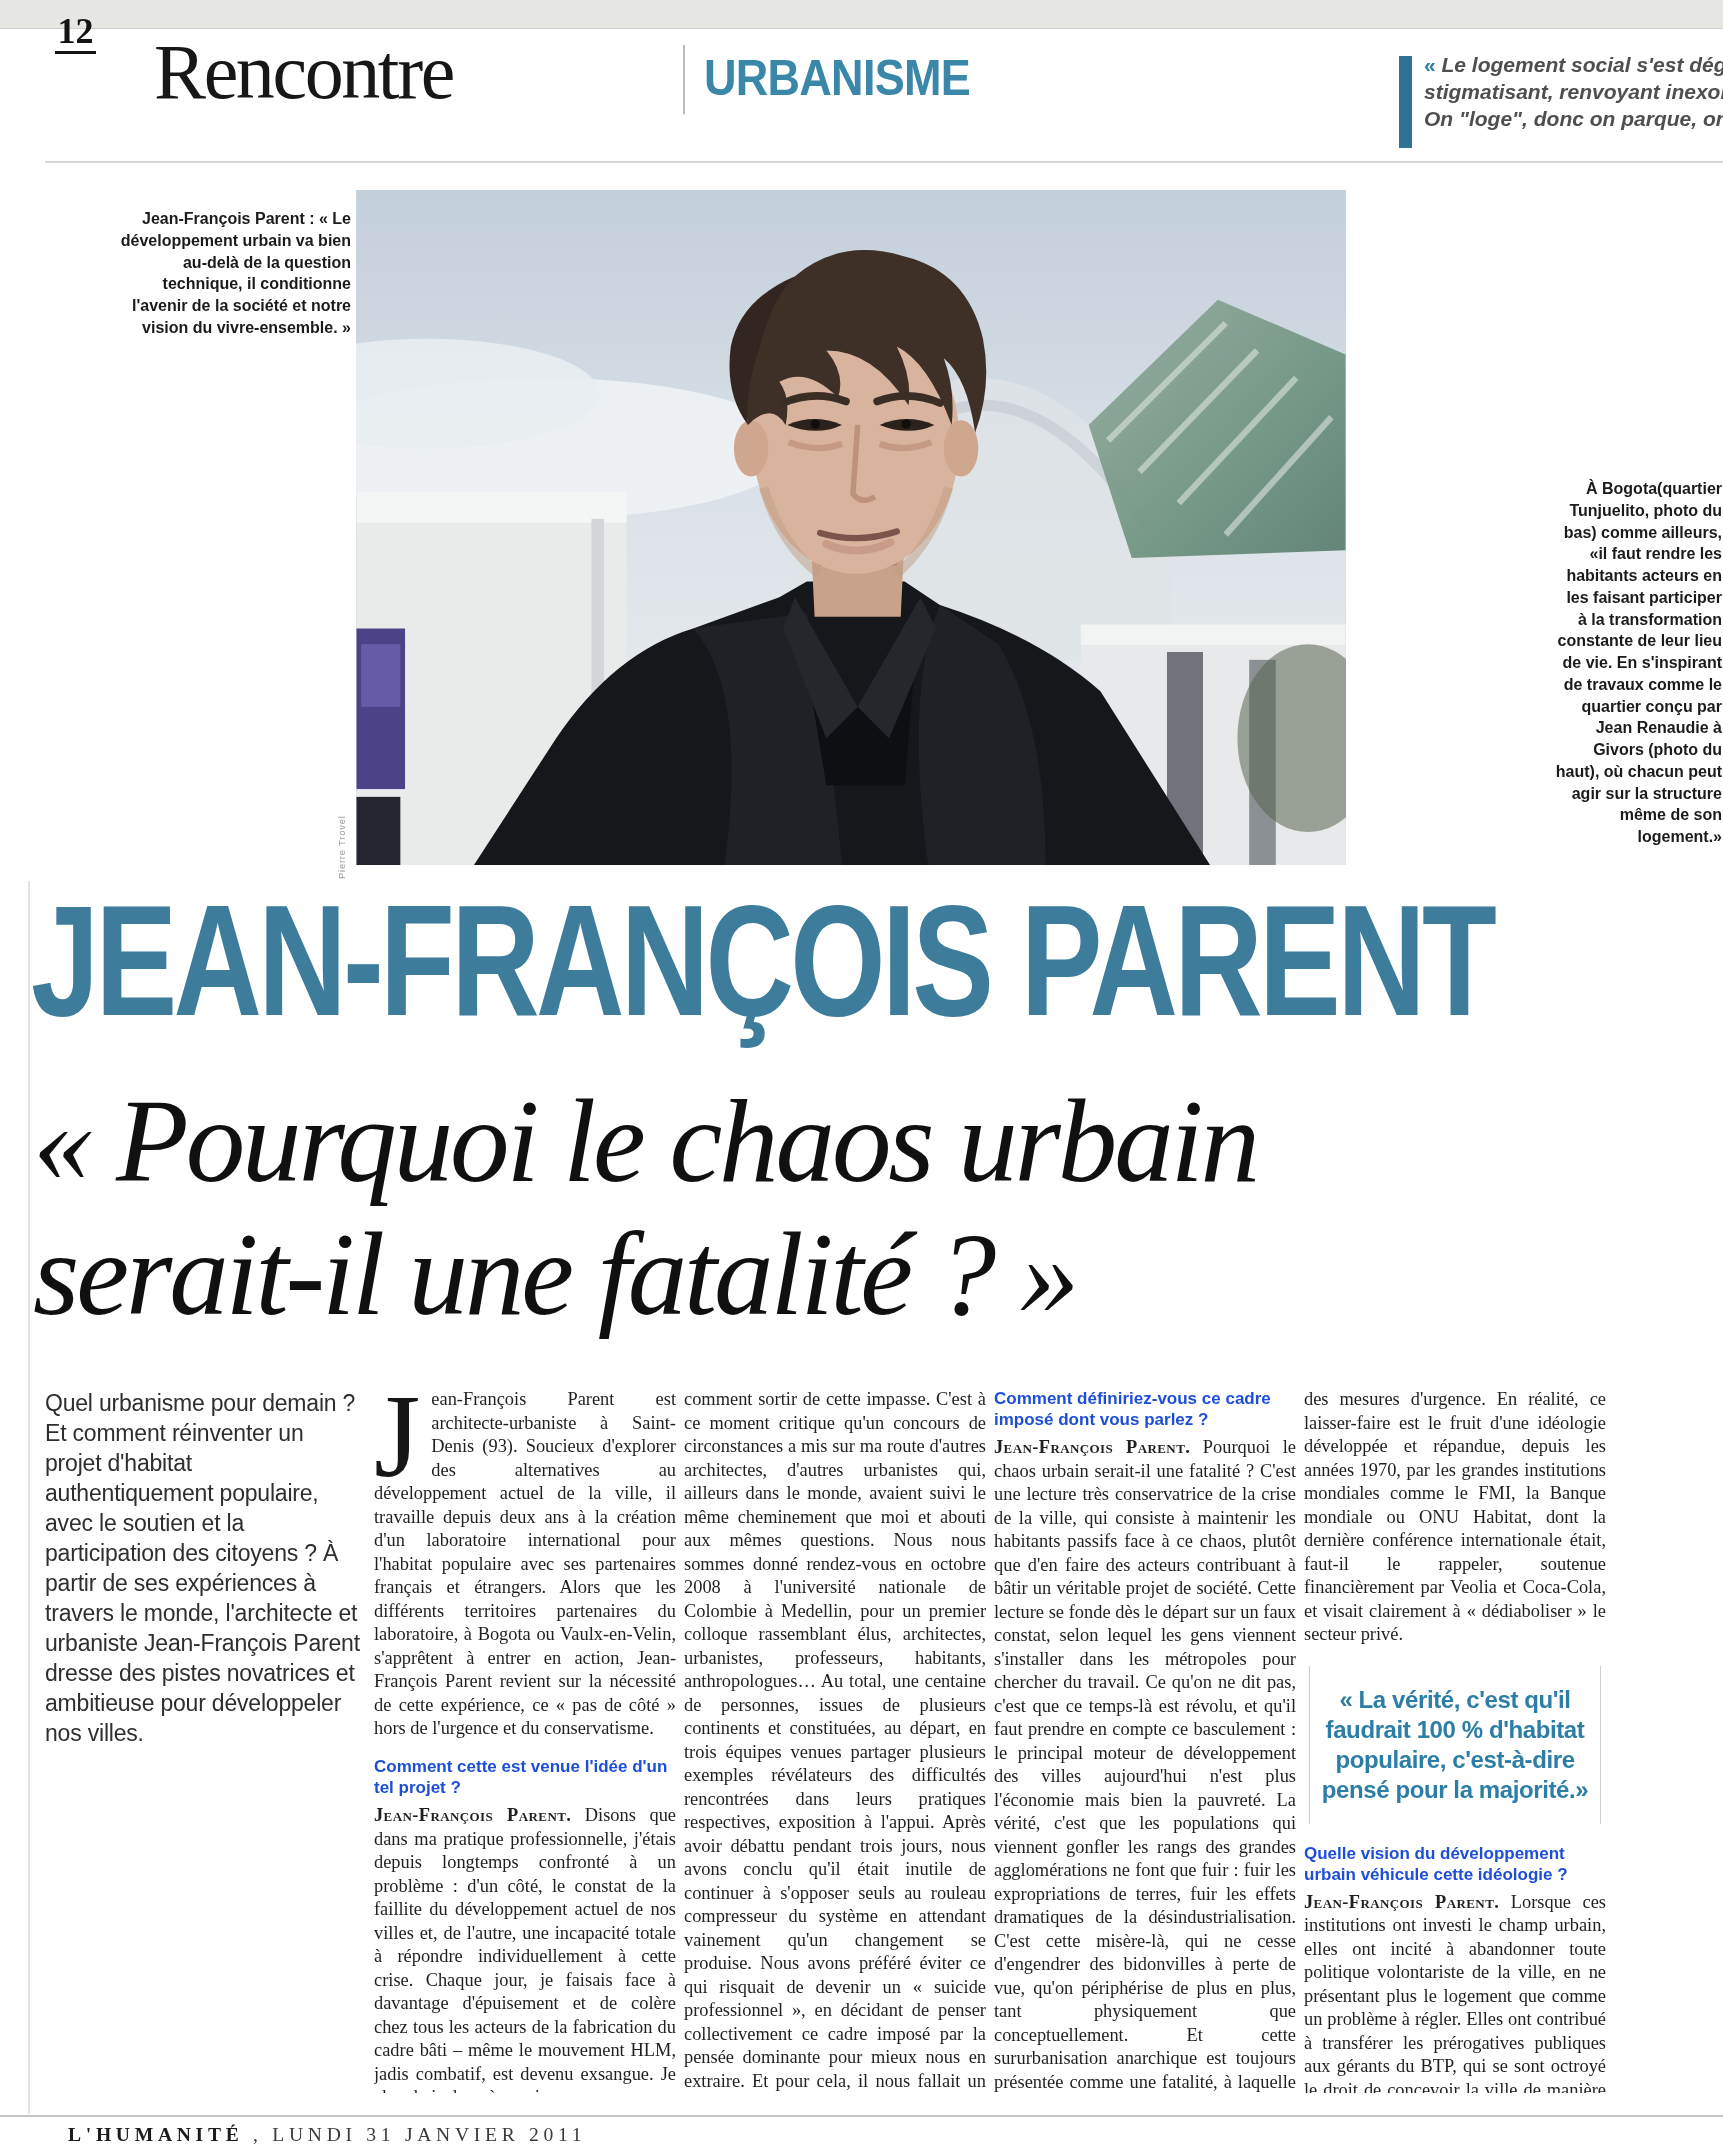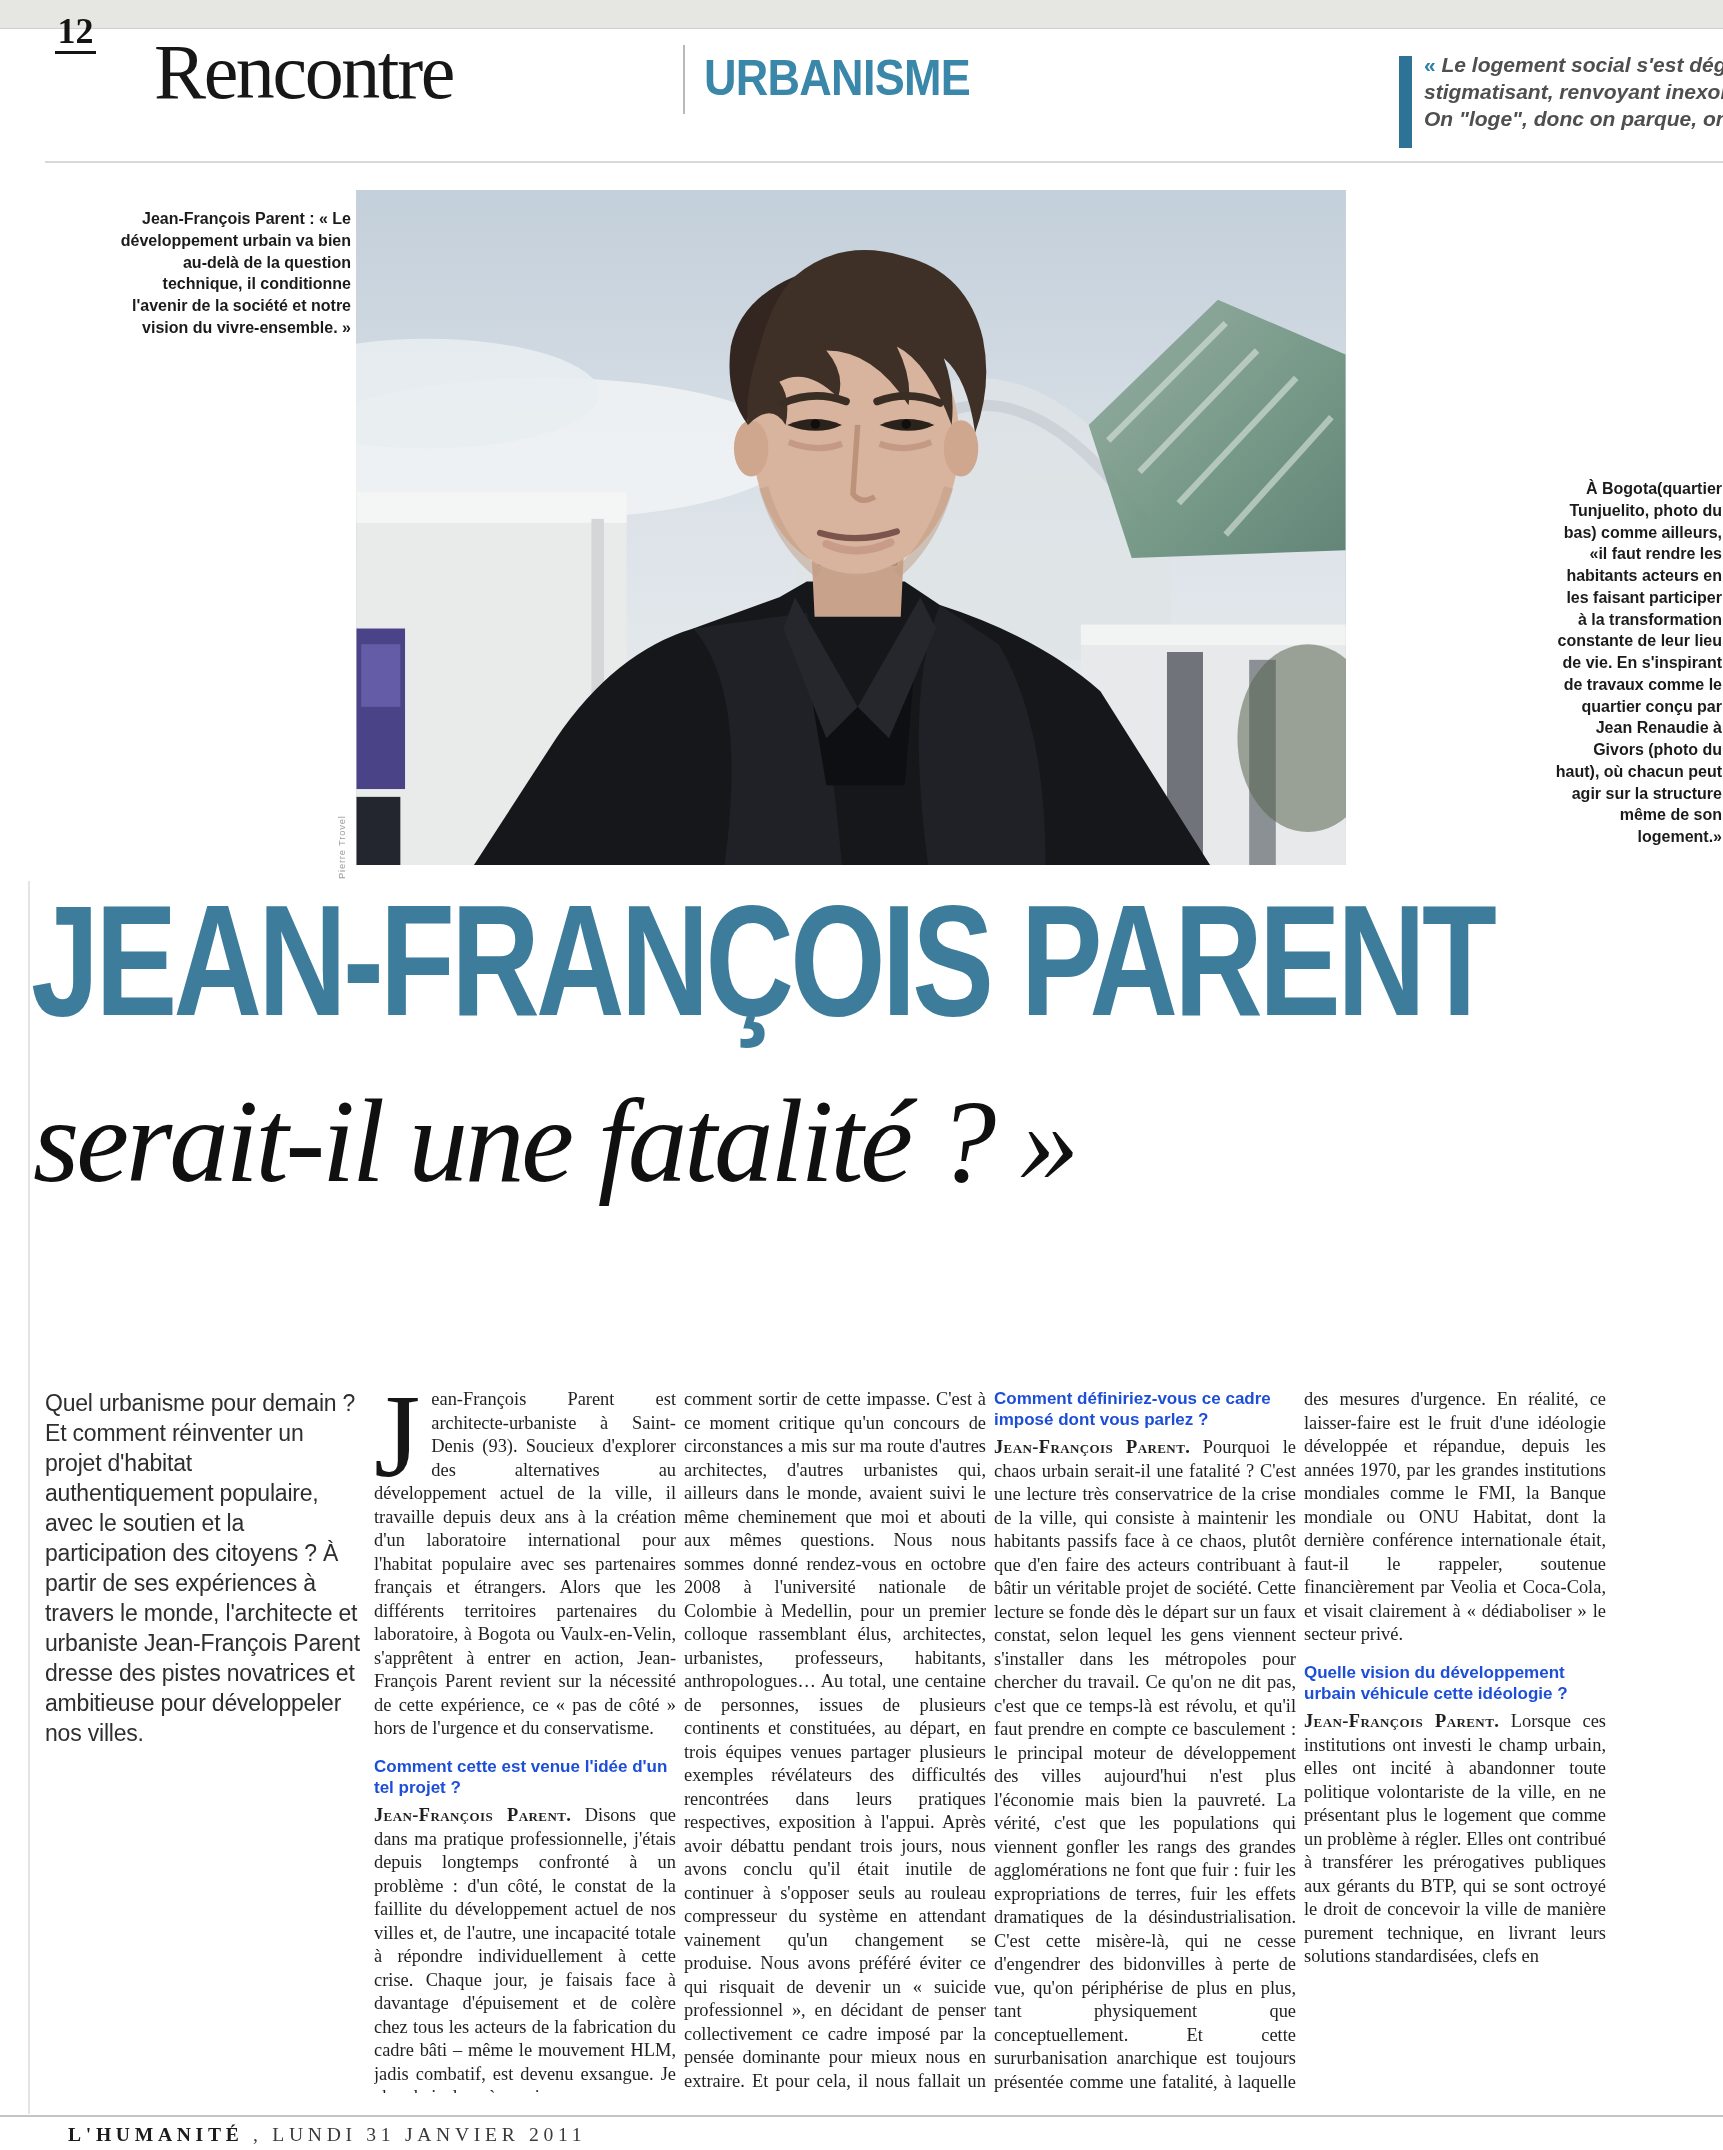--- a/index.html
+++ b/index.html
@@ -160,20 +160,21 @@
       </g>
     </svg>
   </div>
   <div class="abs" id="photo-credit">Pierre Trovel</div>
 
   <div class="abs caption" id="cap-right">À Bogota(quartier Tunjuelito, photo du bas) comme ailleurs, «il faut rendre les habitants acteurs en les faisant participer à la transformation constante de leur lieu de vie. En s'inspirant de travaux comme le quartier conçu par Jean Renaudie à Givors (photo du haut), où chacun peut agir sur la structure même de son logement.»</div>
 
   <div class="abs" id="leftrule"></div>
   <div class="abs" id="kicker">JEAN-FRANÇOIS PARENT</div>
   <div class="abs" id="big-title">
+    <div>« Pourquoi le chaos urbain</div>
     <div>serait-il une fatalité ? »</div>
   </div>
 
   <div class="abs" id="body">
 
     <div class="col" id="intro-col">Quel urbanisme pour demain ? Et comment réinventer un projet d'habitat authentiquement populaire, avec le soutien et la participation des citoyens ? À partir de ses expériences à travers le monde, l'architecte et urbaniste Jean-François Parent dresse des pistes novatrices et ambitieuse pour développeler nos villes.</div>
 
     <div class="col serifcol">
       <span class="dropcap">J</span><span>ean-François Parent est architecte-urbaniste à Saint-Denis (93). Soucieux d'explorer des alternatives au développement actuel de la ville, il travaille depuis deux ans à la création d'un laboratoire international pour l'habitat populaire avec ses partenaires français et étrangers. Alors que les différents territoires partenaires du laboratoire, à Bogota ou Vaulx-en-Velin, s'apprêtent à entrer en action, Jean-François Parent revient sur la nécessité de cette expérience, ce « pas de côté » hors de l'urgence et du conservatisme.</span>
       <div class="question">Comment cette est venue l'idée d'un tel projet ?</div>
@@ -184,20 +185,21 @@
       <div>comment sortir de cette impasse. C'est à ce moment critique qu'un concours de circonstances a mis sur ma route d'autres architectes, d'autres urbanistes qui, ailleurs dans le monde, avaient suivi le même cheminement que moi et abouti aux mêmes questions. Nous nous sommes donné rendez-vous en octobre 2008 à l'université nationale de Colombie à Medellin, pour un premier colloque rassemblant élus, architectes, urbanistes, professeurs, habitants, anthropologues… Au total, une centaine de personnes, issues de plusieurs continents et constituées, au départ, en trois équipes venues partager plusieurs exemples révélateurs des difficultés rencontrées dans leurs pratiques respectives, exposition à l'appui. Après avoir débattu pendant trois jours, nous avons conclu qu'il était inutile de continuer à s'opposer seuls au rouleau compresseur du système en attendant vainement qu'un changement se produise. Nous avons préféré éviter ce qui risquait de devenir un « suicide professionnel », en décidant de penser collectivement ce cadre imposé par la pensée dominante pour mieux nous en extraire. Et pour cela, il nous fallait un outil : le laboratoire.</div>
     </div>
 
     <div class="col serifcol">
       <div class="question first">Comment définiriez-vous ce cadre imposé dont vous parlez ?</div>
       <div><span class="speaker">Jean-François Parent.</span><span> Pourquoi le chaos urbain serait-il une fatalité ? C'est une lecture très conservatrice de la crise de la ville, qui consiste à maintenir les habitants passifs face à ce chaos, plutôt que d'en faire des acteurs contribuant à bâtir un véritable projet de société. Cette lecture se fonde dès le départ sur un faux constat, selon lequel les gens viennent s'installer dans les métropoles pour chercher du travail. Ce qu'on ne dit pas, c'est que ce temps-là est révolu, et qu'il faut prendre en compte ce basculement : le principal moteur de développement des villes aujourd'hui n'est plus l'économie mais bien la pauvreté. La vérité, c'est que les populations qui viennent gonfler les rangs des grandes agglomérations ne font que fuir : fuir les expropriations de terres, fuir les effets dramatiques de la désindustrialisation. C'est cette misère-là, qui ne cesse d'engendrer des bidonvilles à perte de vue, qu'on périphérise de plus en plus, tant physiquement que conceptuellement. Et cette sururbanisation anarchique est toujours présentée comme une fatalité, à laquelle on ne peut répondre que par</span></div>
     </div>
 
     <div class="col serifcol">
       <div>des mesures d'urgence. En réalité, ce laisser-faire est le fruit d'une idéologie développée et répandue, depuis les années 1970, par les grandes institutions mondiales comme le FMI, la Banque mondiale ou ONU Habitat, dont la dernière conférence internationale était, faut-il le rappeler, soutenue financièrement par Veolia et Coca-Cola, et visait clairement à « dédiaboliser » le secteur privé.</div>
+      <div class="pullquote">« La vérité, c'est qu'il faudrait 100 % d'habitat populaire, c'est-à-dire pensé pour la majorité.»</div>
       <div class="question">Quelle vision du développement urbain véhicule cette idéologie ?</div>
       <div><span class="speaker">Jean-François Parent.</span><span> Lorsque ces institutions ont investi le champ urbain, elles ont incité à abandonner toute politique volontariste de la ville, en ne présentant plus le logement que comme un problème à régler. Elles ont contribué à transférer les prérogatives publiques aux gérants du BTP, qui se sont octroyé le droit de concevoir la ville de manière purement technique, en livrant leurs solutions standardisées, clefs en </span></div>
     </div>
 
   </div>
 
   <div class="abs" id="footer-rule"></div>
   <div class="abs" id="footer">
     <span>L'HUMANITÉ</span><span class="rest"> , LUNDI 31 JANVIER 2011</span>
   </div>

